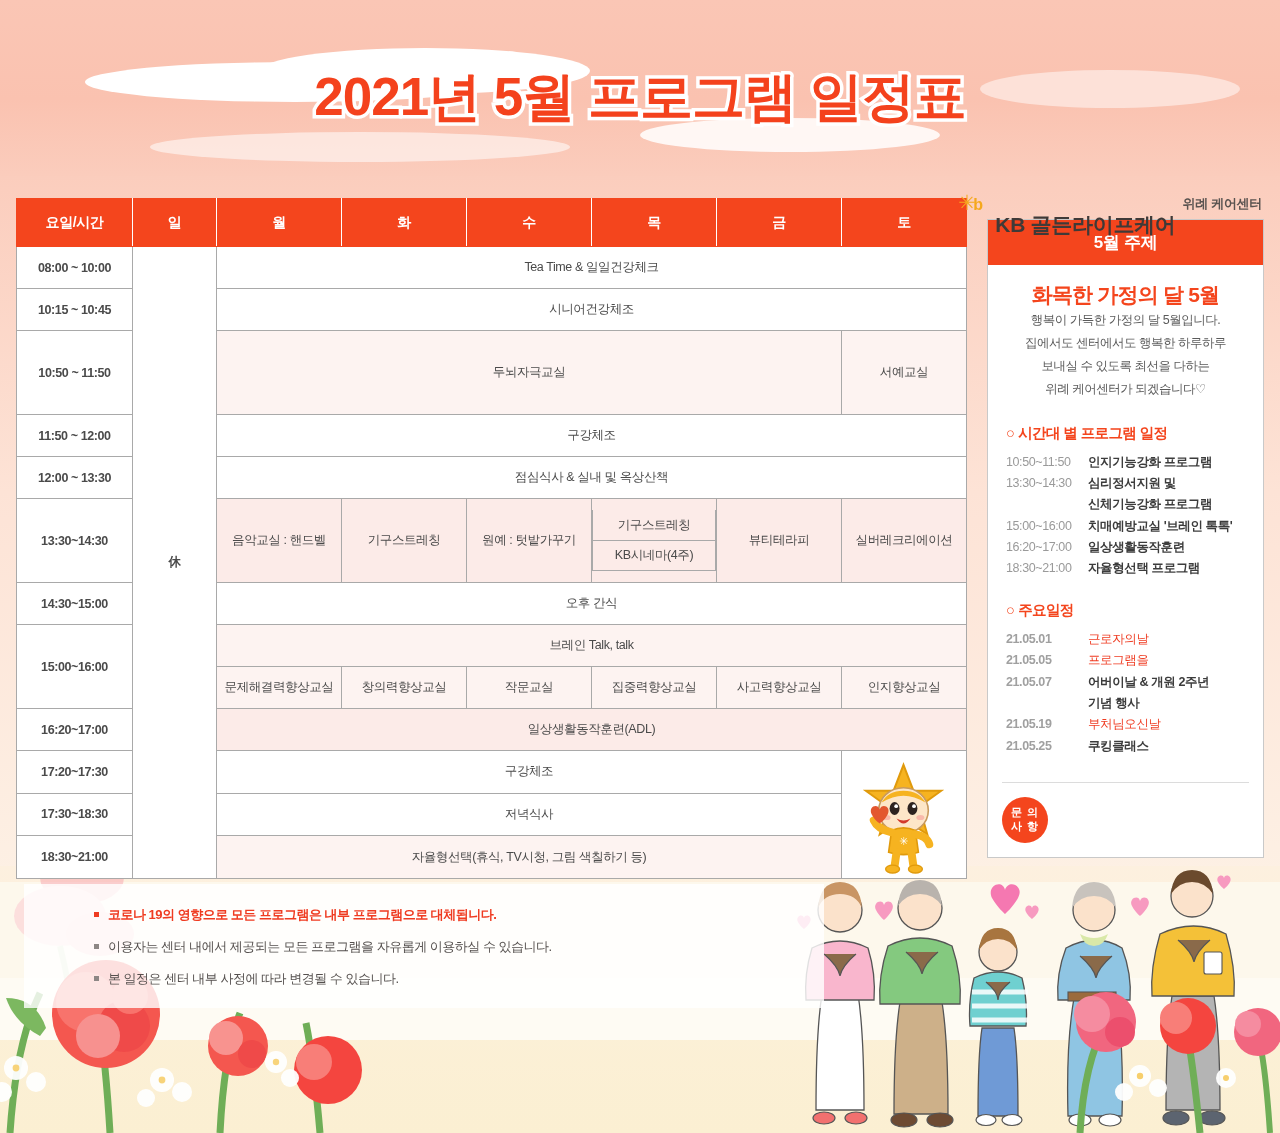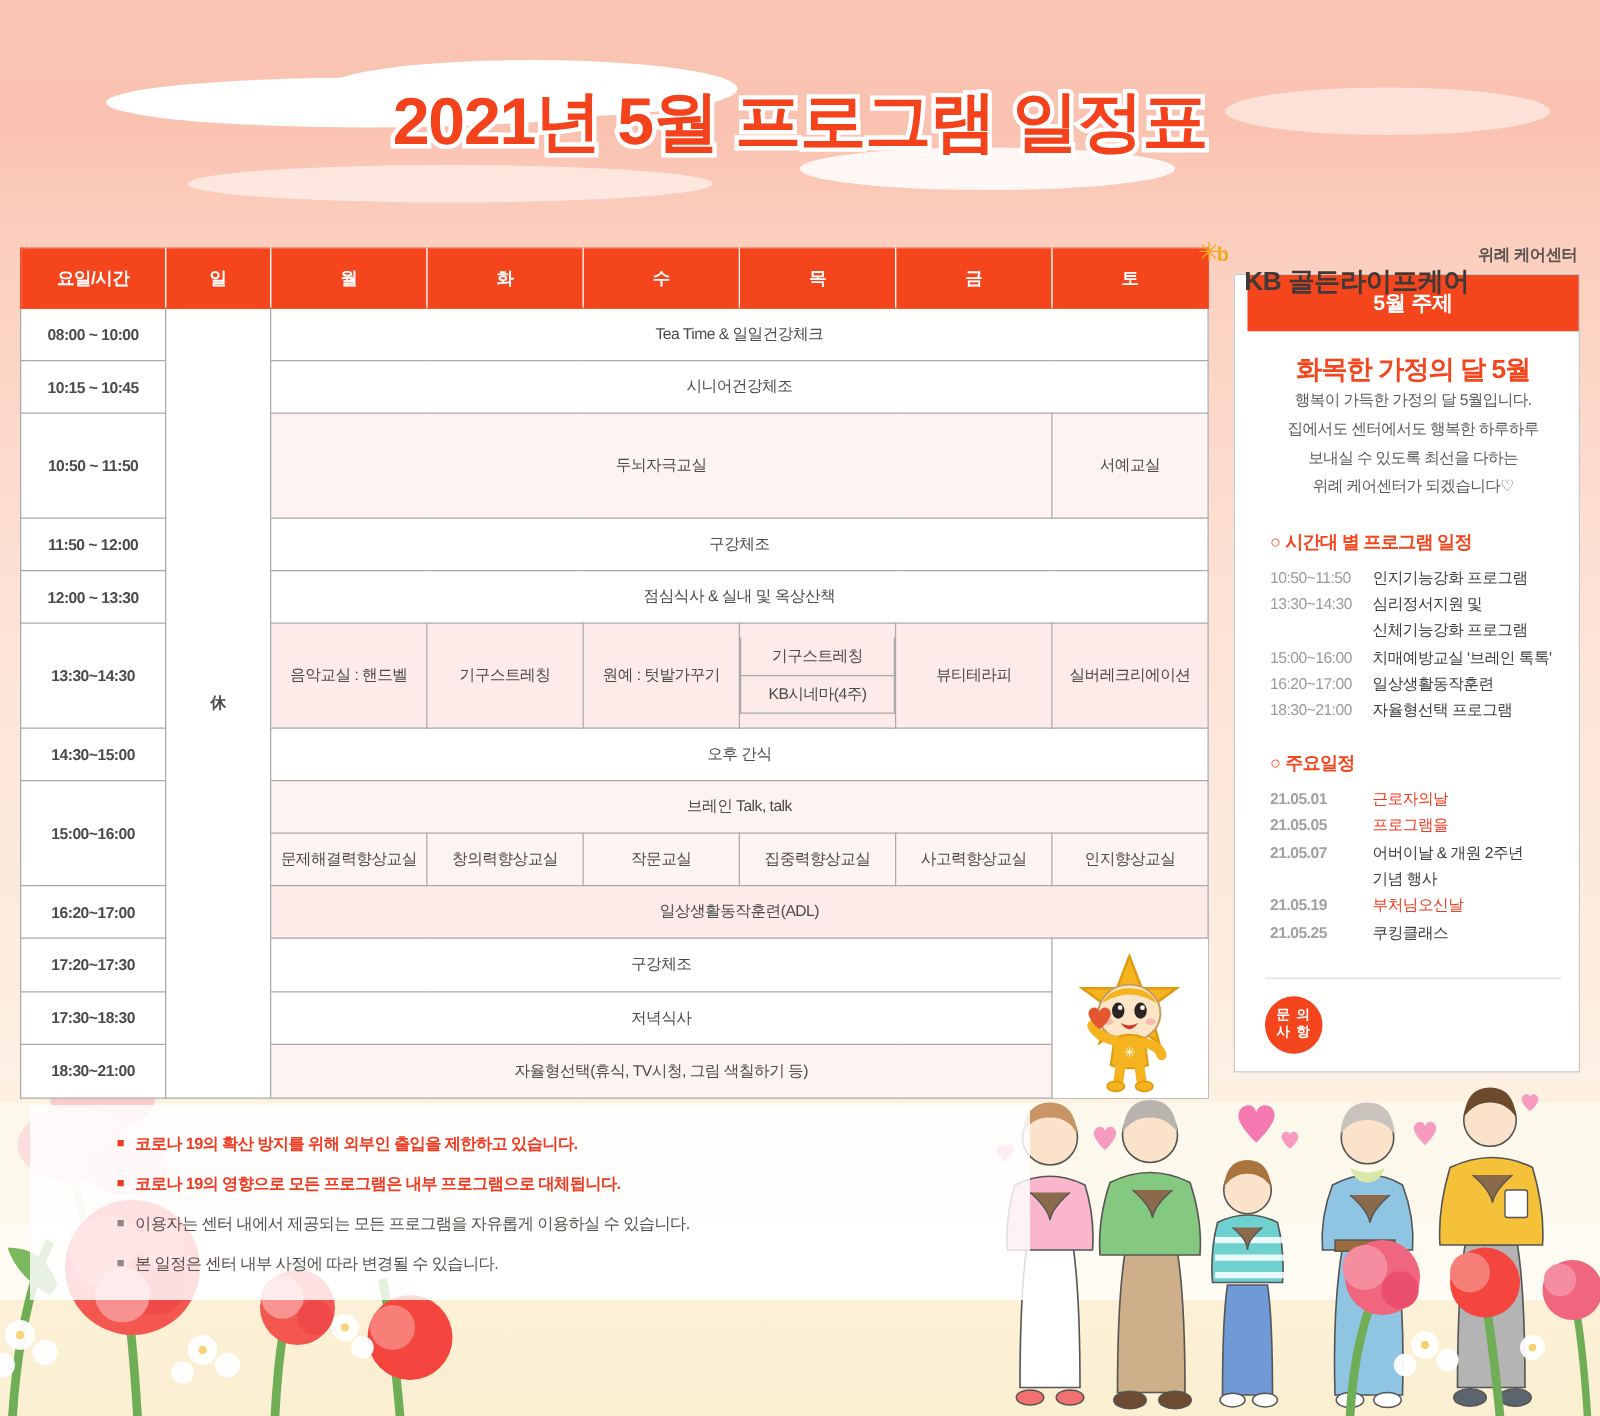--- a/index.html
+++ b/index.html
@@ -113,21 +113,20 @@
   .nested td { border: 0; border-top: 1px solid #a9a9a9; height: 30px; }
   .nested tr:first-child td { border-top: 0; }
 
   .mascot-cell { position: relative; padding: 0 !important; }
   .mascot { width: 100%; height: 100%; }
 
   
   .side {
     width: 330px; background: #ffffff;
     border: 1px solid #c9c9c9;
-    padding-left: 10px;
   }
   .side-head {
     background: #f4451d; color: #fff;
     text-align: center; font-size: 17px; font-weight: 700;
     padding: 11px 0; letter-spacing: -.3px;
   }
   .side-body { padding: 16px 14px 14px; }
   .theme-title {
     color: #f4451d; font-size: 21px; font-weight: 700;
     text-align: center; letter-spacing: -.8px; 
@@ -137,21 +136,21 @@
     line-height: 1.85; letter-spacing: -.5px;
   }
   .sec-title {
     color: #f4451d; font-size: 14.5px; font-weight: 700;
     letter-spacing: -.6px; margin: 22px 0 10px 4px;
   }
   .sec-title .ring { margin-right: 4px; font-weight: 700; }
   .rowlist { display: flex; flex-direction: column; gap: 2px; }
   .rl { display: flex; font-size: 12.5px; letter-spacing: -.4px; line-height: 1.55; }
   .rl-time { width: 86px; flex: none; color: #9a9a9a; padding-left: 4px; }
-  .rl-name { color: #3c3c3c; font-weight: 400; }
+  .rl-name { color: #3c3c3c; font-weight: 700; }
   .rl-cont .rl-time { visibility: hidden; }
   .rl.hl .rl-time { color: #ef3b21; font-weight: 700; }
   .rl.hl .rl-name { color: #ef3b21; font-weight: 400; }
   .rl.ev .rl-time { width: 86px; font-weight: 600; color: #a0a0a0; }
 
   .contact {
     margin-top: 26px; border-top: 1px solid #dcdcdc;
     padding-top: 14px; display: flex; align-items: center; gap: 12px;
   }
   .badge {
@@ -582,24 +581,20 @@
       <path d="M391 26 q2 -24 21 -24 q19 0 21 24 q-8 -12 -21 -12 q-13 0 -21 12Z" fill="#6b4a2d"></path>
       <path d="M398 72 q14 12 16 22 q2 -10 16 -22" fill="#8a6a4a" stroke="#555" stroke-width="1.2"></path>
       <ellipse cx="396" cy="250" rx="13" ry="7" fill="#5c6470" stroke="#555" stroke-width="1.2"></ellipse>
       <ellipse cx="432" cy="250" rx="13" ry="7" fill="#5c6470" stroke="#555" stroke-width="1.2"></ellipse>
     </g>
   </svg>
 
   <div class="notices" id="notice-list">
       <div class="note red">
         <span class="sq"></span>
-        <span>코로나 19의 확산 방지를 위해 외부인 출입을 제한하고 있습니다.</span>
-      </div>
-      <div class="note red">
-        <span class="sq"></span>
         <span>코로나 19의 영향으로 모든 프로그램은 내부 프로그램으로 대체됩니다.</span>
       </div>
       <div class="note grey">
         <span class="sq"></span>
         <span>이용자는 센터 내에서 제공되는 모든 프로그램을 자유롭게 이용하실 수 있습니다.</span>
       </div>
       <div class="note grey">
         <span class="sq"></span>
         <span>본 일정은 센터 내부 사정에 따라 변경될 수 있습니다.</span>
       </div>

